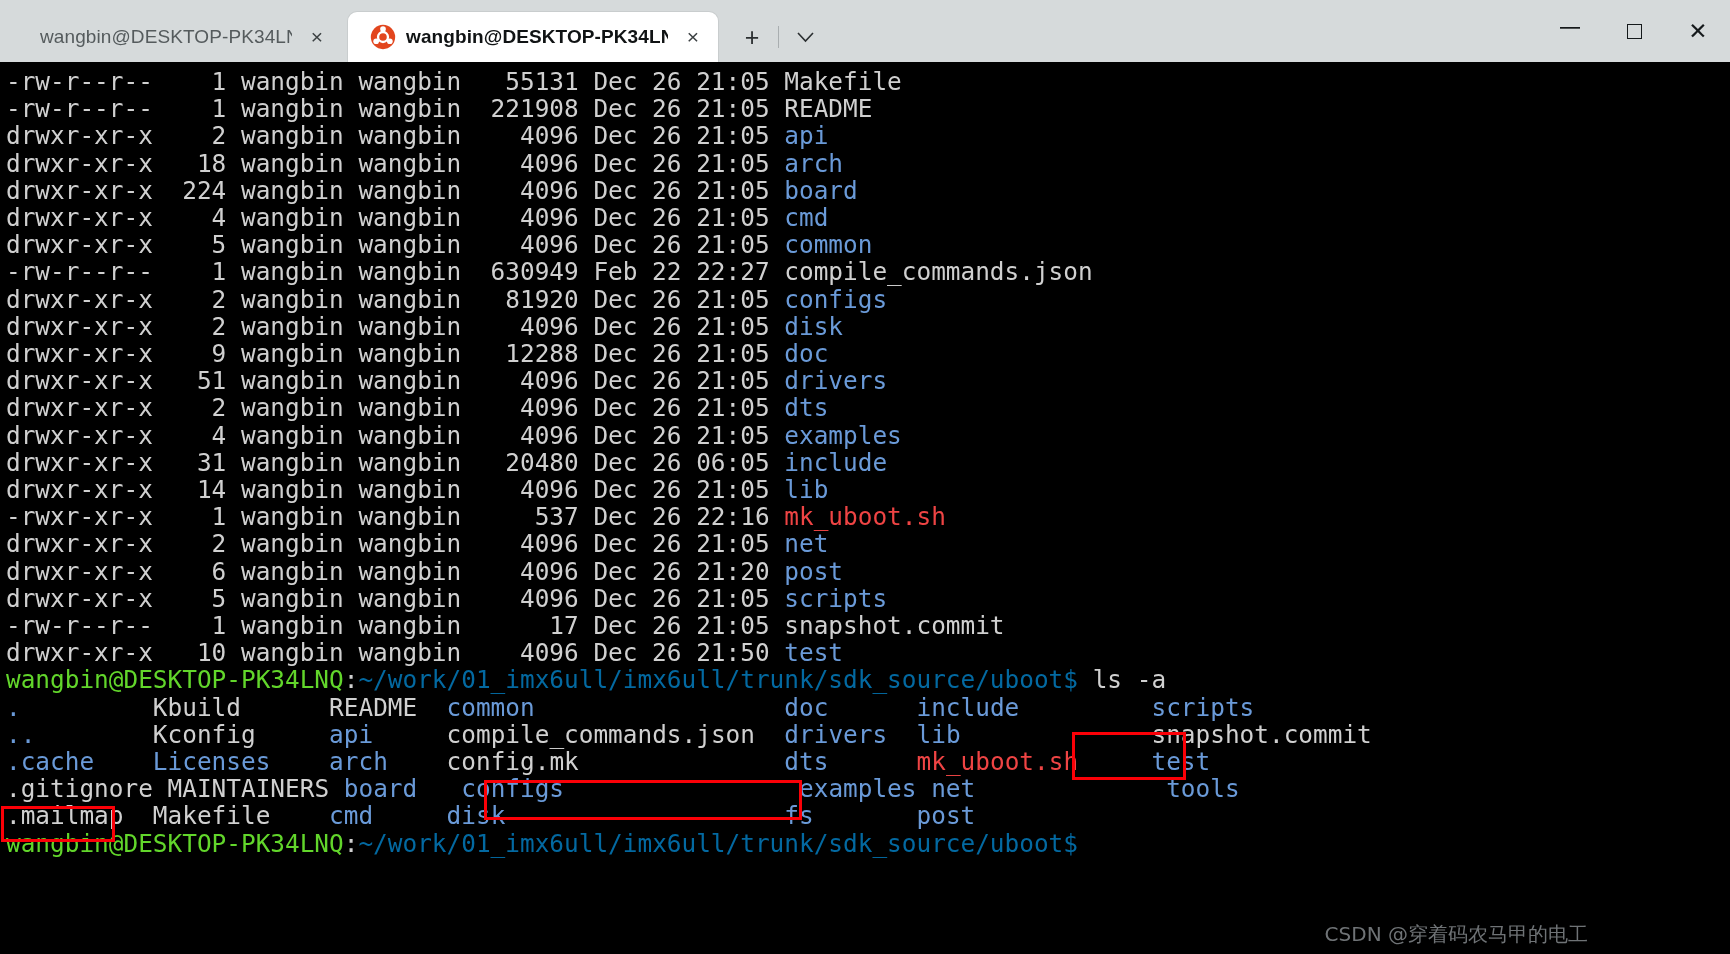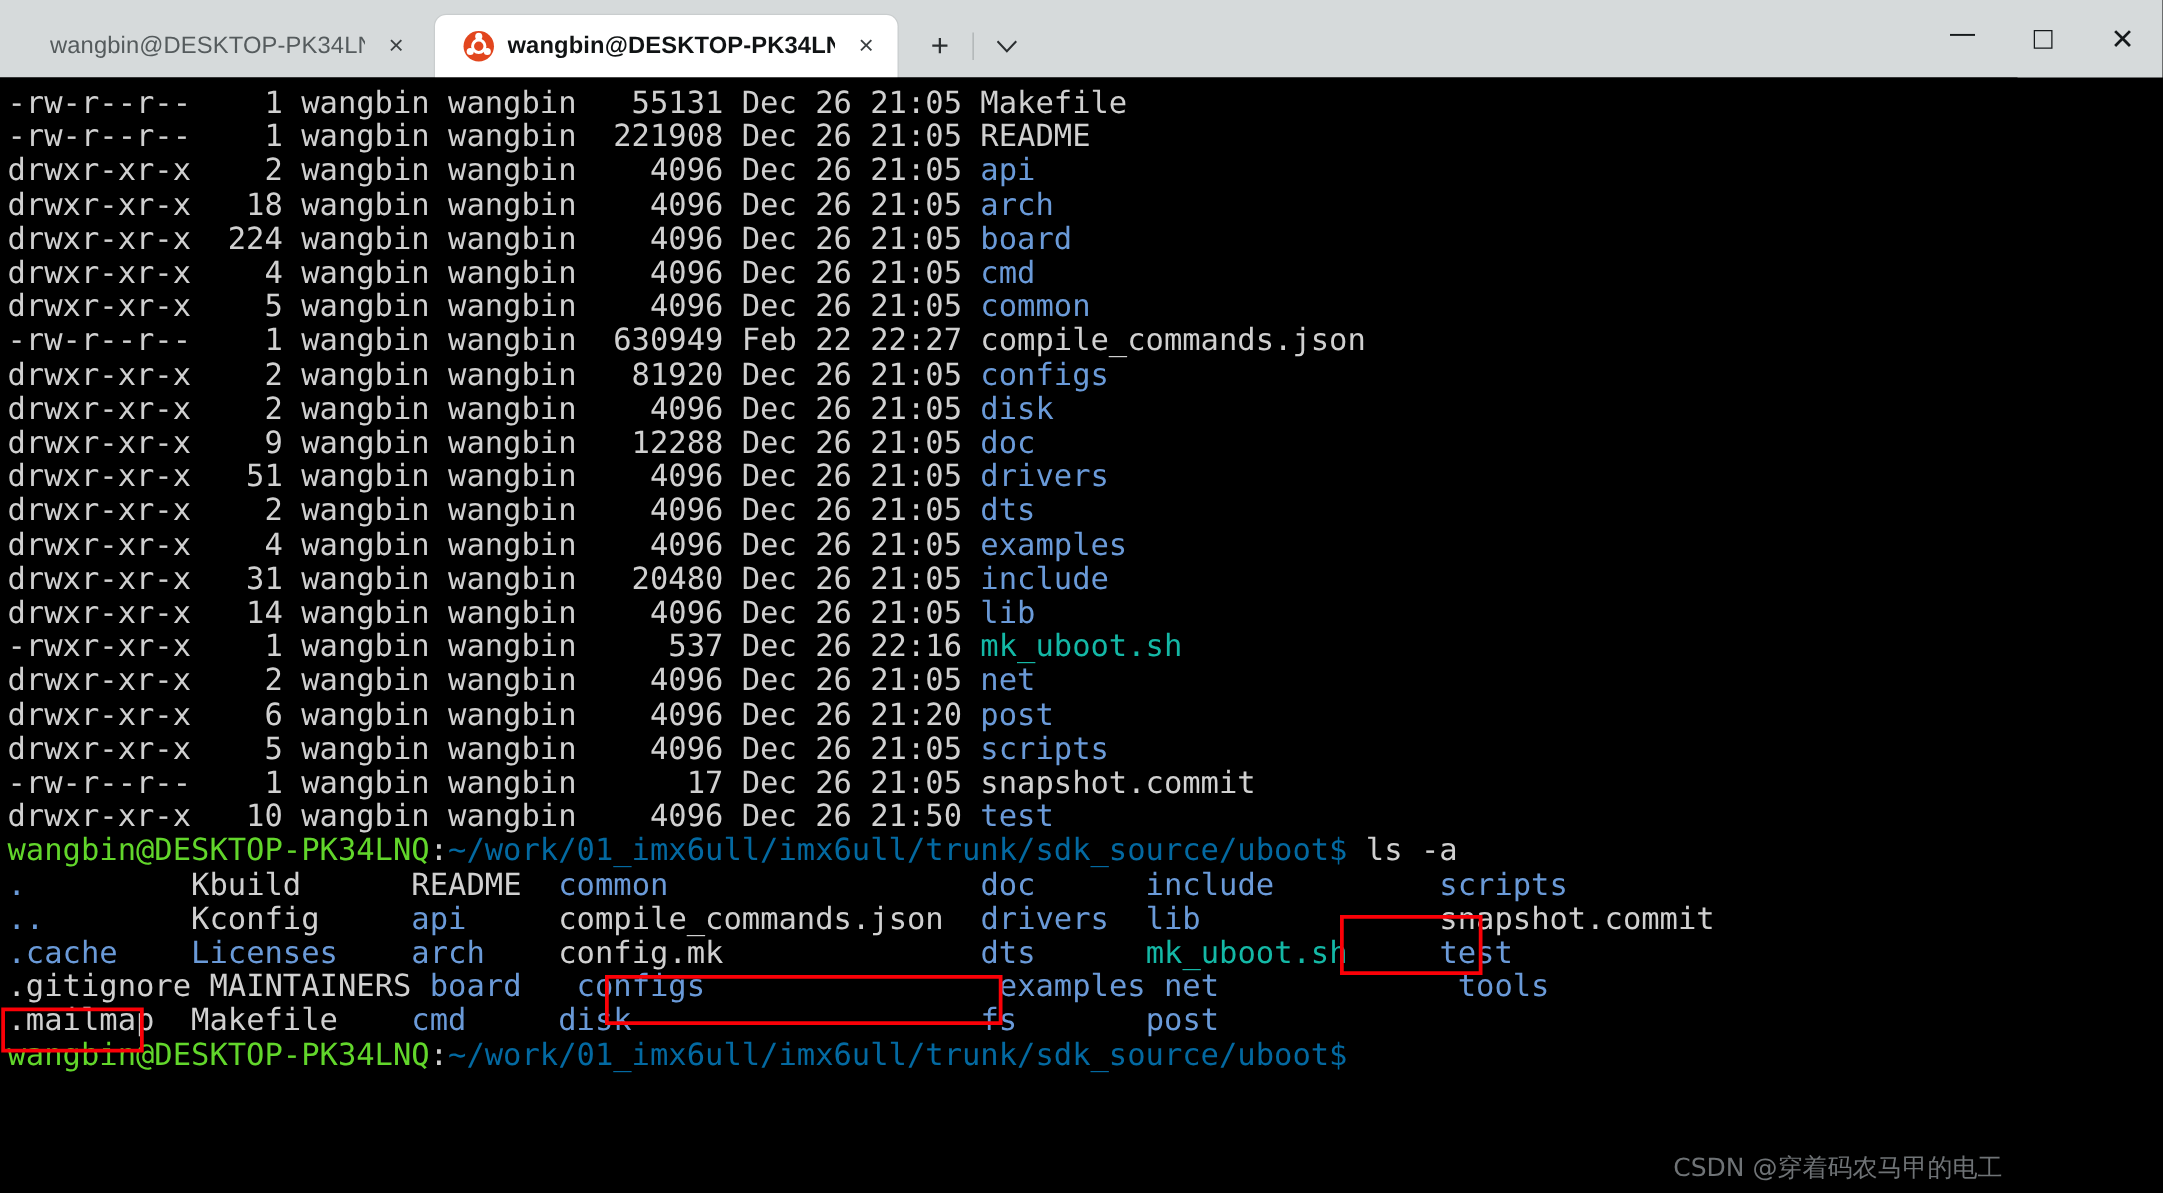--- a/index.html
+++ b/index.html
@@ -129,36 +129,36 @@
   .line {
     font-family: "DejaVu Sans Mono", "Liberation Mono", monospace;
     font-size: 24.4px;
     line-height: 27.2px;
     white-space: pre;
     color: #cccccc;
     letter-spacing: 0px;
   }
   .c-plain { color: #d0d0d0; }
   .c-dir   { color: #6a9ad8; }
-  .c-exec  { color: #14b8a6; }
+  .c-exec  { color: #ef4444; }
   .c-user  { color: #62d62b; }
   .c-path  { color: #0369a1; }
 
   
   .redbox {
     position: absolute;
     border: 3px solid #fb0007;
     box-sizing: border-box;
     pointer-events: none;
   }
 
   
   #watermark {
     position: absolute;
-    right: 12px;
+    right: 26px;
     bottom: 6px;
     color: #6f7376;
     font-size: 20px;
     font-family: "DejaVu Sans", "Liberation Sans", sans-serif;
     white-space: nowrap;
   }
 </style>
 </head>
 <body>
 
@@ -215,21 +215,21 @@
         <div class="line"><span class="c-plain">drwxr-xr-x  224 wangbin wangbin    4096 Dec 26 21:05 </span><span class="c-dir">board</span></div>
         <div class="line"><span class="c-plain">drwxr-xr-x    4 wangbin wangbin    4096 Dec 26 21:05 </span><span class="c-dir">cmd</span></div>
         <div class="line"><span class="c-plain">drwxr-xr-x    5 wangbin wangbin    4096 Dec 26 21:05 </span><span class="c-dir">common</span></div>
         <div class="line"><span class="c-plain">-rw-r--r--    1 wangbin wangbin  630949 Feb 22 22:27 </span><span class="c-plain">compile_commands.json</span></div>
         <div class="line"><span class="c-plain">drwxr-xr-x    2 wangbin wangbin   81920 Dec 26 21:05 </span><span class="c-dir">configs</span></div>
         <div class="line"><span class="c-plain">drwxr-xr-x    2 wangbin wangbin    4096 Dec 26 21:05 </span><span class="c-dir">disk</span></div>
         <div class="line"><span class="c-plain">drwxr-xr-x    9 wangbin wangbin   12288 Dec 26 21:05 </span><span class="c-dir">doc</span></div>
         <div class="line"><span class="c-plain">drwxr-xr-x   51 wangbin wangbin    4096 Dec 26 21:05 </span><span class="c-dir">drivers</span></div>
         <div class="line"><span class="c-plain">drwxr-xr-x    2 wangbin wangbin    4096 Dec 26 21:05 </span><span class="c-dir">dts</span></div>
         <div class="line"><span class="c-plain">drwxr-xr-x    4 wangbin wangbin    4096 Dec 26 21:05 </span><span class="c-dir">examples</span></div>
-        <div class="line"><span class="c-plain">drwxr-xr-x   31 wangbin wangbin   20480 Dec 26 21:05 </span><span class="c-dir">include</span></div>
+        <div class="line"><span class="c-plain">drwxr-xr-x   31 wangbin wangbin   20480 Dec 26 06:05 </span><span class="c-dir">include</span></div>
         <div class="line"><span class="c-plain">drwxr-xr-x   14 wangbin wangbin    4096 Dec 26 21:05 </span><span class="c-dir">lib</span></div>
         <div class="line"><span class="c-plain">-rwxr-xr-x    1 wangbin wangbin     537 Dec 26 22:16 </span><span class="c-exec">mk_uboot.sh</span></div>
         <div class="line"><span class="c-plain">drwxr-xr-x    2 wangbin wangbin    4096 Dec 26 21:05 </span><span class="c-dir">net</span></div>
         <div class="line"><span class="c-plain">drwxr-xr-x    6 wangbin wangbin    4096 Dec 26 21:20 </span><span class="c-dir">post</span></div>
         <div class="line"><span class="c-plain">drwxr-xr-x    5 wangbin wangbin    4096 Dec 26 21:05 </span><span class="c-dir">scripts</span></div>
         <div class="line"><span class="c-plain">-rw-r--r--    1 wangbin wangbin      17 Dec 26 21:05 </span><span class="c-plain">snapshot.commit</span></div>
         <div class="line"><span class="c-plain">drwxr-xr-x   10 wangbin wangbin    4096 Dec 26 21:50 </span><span class="c-dir">test</span></div>
         <div class="line"><span class="c-user">wangbin@DESKTOP-PK34LNQ</span><span class="c-plain">:</span><span class="c-path">~/work/01_imx6ull/imx6ull/trunk/sdk_source/uboot</span><span class="c-path">$</span><span class="c-plain"> ls -a</span></div>
         <div class="line"><span class="c-dir">.</span><span class="c-plain">         </span><span class="c-plain">Kbuild</span><span class="c-plain">      </span><span class="c-plain">README</span><span class="c-plain">  </span><span class="c-dir">common</span><span class="c-plain">                 </span><span class="c-dir">doc</span><span class="c-plain">      </span><span class="c-dir">include</span><span class="c-plain">         </span><span class="c-dir">scripts</span></div>
         <div class="line"><span class="c-dir">..</span><span class="c-plain">        </span><span class="c-plain">Kconfig</span><span class="c-plain">     </span><span class="c-dir">api</span><span class="c-plain">     </span><span class="c-plain">compile_commands.json</span><span class="c-plain">  </span><span class="c-dir">drivers</span><span class="c-plain">  </span><span class="c-dir">lib</span><span class="c-plain">             </span><span class="c-plain">snapshot.commit</span></div>

